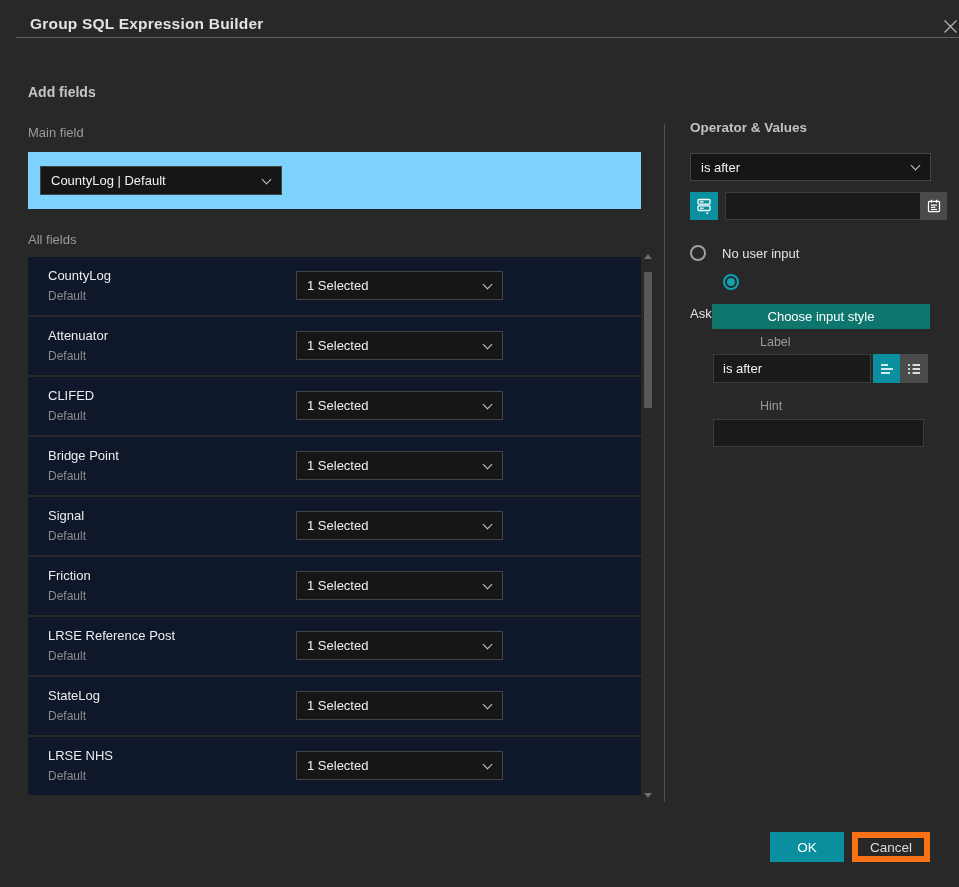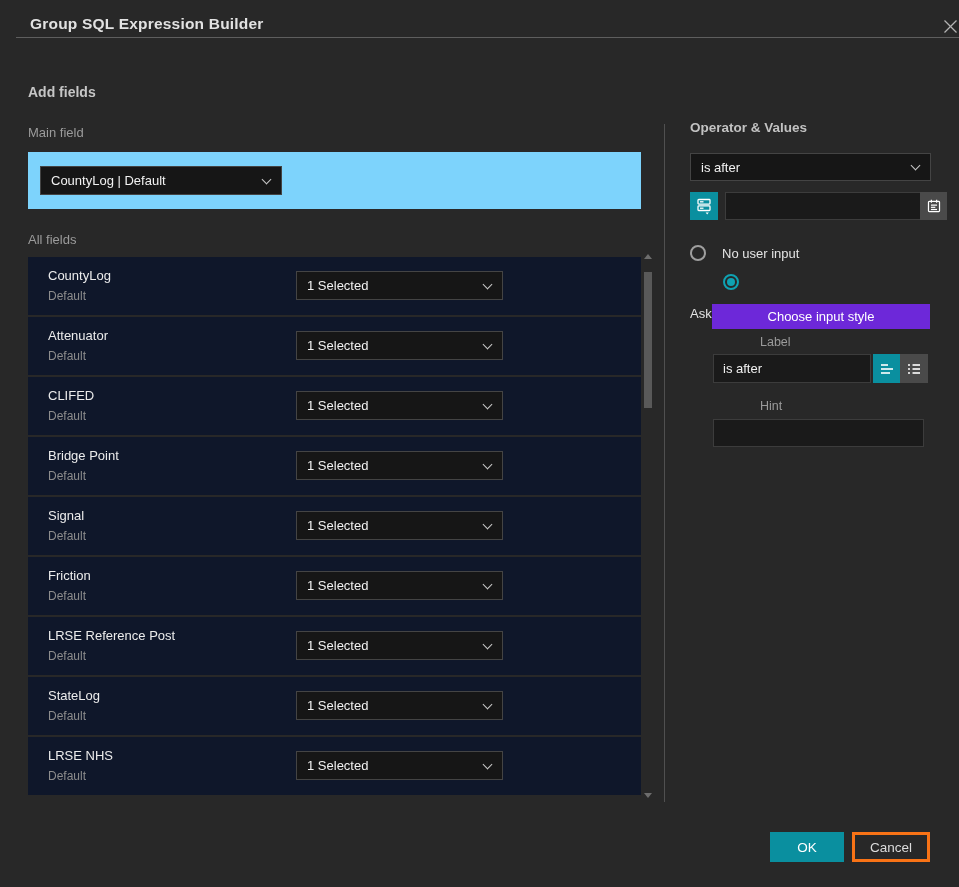--- a/index.html
+++ b/index.html
@@ -75,41 +75,41 @@
   .radio-row .rlabel { font-size:13px; color:#e4e4e4; }
   .radio { width:16px; height:16px; border-radius:50%; border:2px solid #9f9f9f; background:transparent; flex:0 0 auto; position:relative; }
   .radio.checked { border-color:#0fa2b2; }
   .radio.checked::after {
     content:""; position:absolute; left:2px; top:2px; width:8px; height:8px; border-radius:50%; background:#0fa2b2;
   }
   #radio-no { left:690px; top:245px; }
   #radio-ask { left:690px; top:274px;flex-direction:column; }
 
   .choose-btn {
-    left:712px; top:304px; width:218px; height:25px; background:#6d28d9; color:#fff;
+    left:712px; top:304px; width:218px; height:25px; background:#0f766e; color:#fff;
     border:none; font-size:13px; font-family:"Liberation Sans",sans-serif;
     display:flex; align-items:center; justify-content:center; cursor:pointer;
   }
   .label-caption { left:713px; top:335px; }
   .label-row { left:713px; top:354px; width:217px; height:29px; display:flex; }
   .label-row input { width:158px; height:29px; }
   .label-row .accent-sq, .label-row .gray-sq { height:29px; }
   .label-row .accent-sq { margin-left:2px; width:27px; }
   .label-row .gray-sq { width:28px; }
   .hint-caption { left:713px; top:399px; }
   .hint-input { left:713px; top:419px; width:211px; height:28px; }
 
   
   .ok-btn {
     left:770px; top:832px; width:74px; height:30px; background:#0a8f9f; color:#fff; border:none;
     font-size:13.5px; font-family:"Liberation Sans",sans-serif; cursor:pointer;
   }
   .cancel-btn {
     left:852px; top:832px; width:78px; height:30px; background:transparent; color:#dcdcdc;
-    border:3px solid #f97316; font-size:13.5px; font-family:"Liberation Sans",sans-serif; cursor:pointer;
+    border:6px solid #f97316; font-size:13.5px; font-family:"Liberation Sans",sans-serif; cursor:pointer;
   }
 </style>
 </head>
 <body>
 
 <div class="abs titlebar">
   <div class="abs dialog-title">Group SQL Expression Builder</div>
   <div class="abs close-btn">
     <svg width="15" height="15" viewBox="0 0 15 15" stroke="#b3b3b3" stroke-width="1.2">
       <line x1="1.5" y1="1.5" x2="13.5" y2="13.5"></line>

